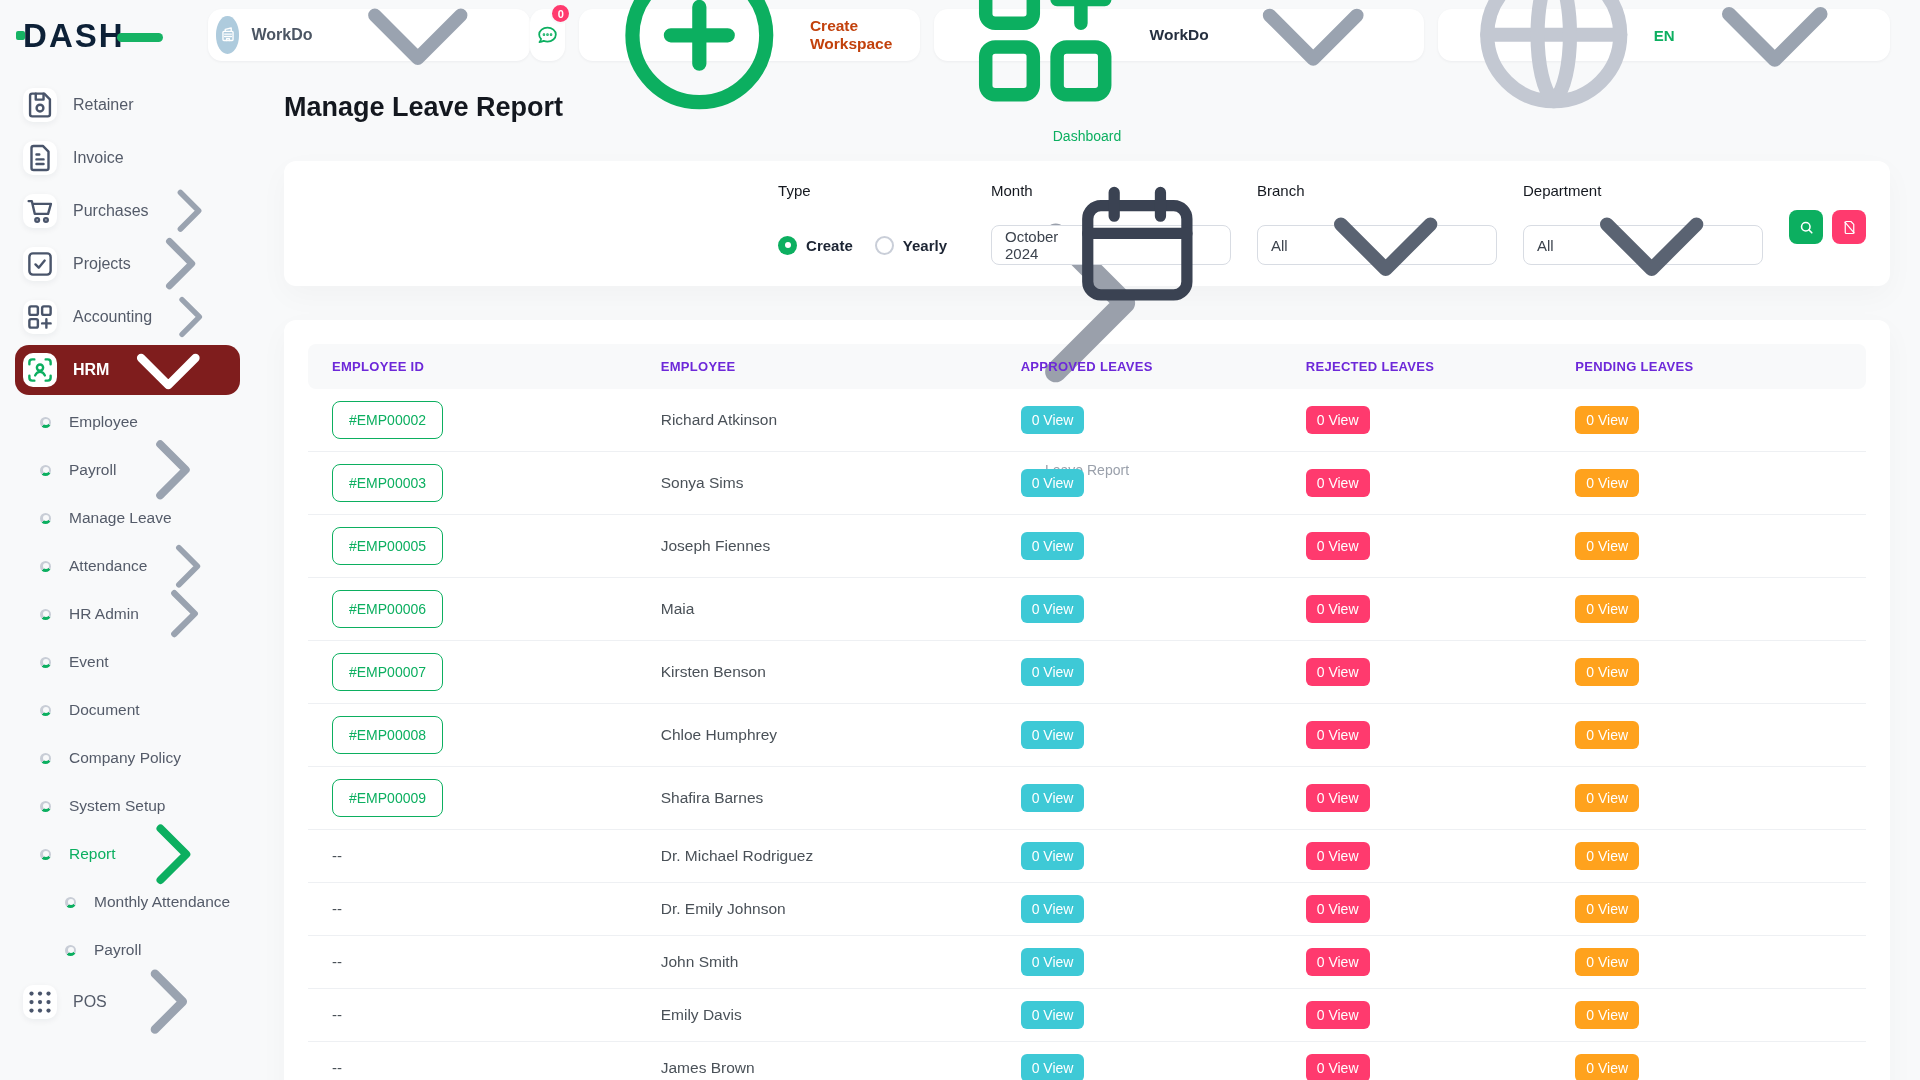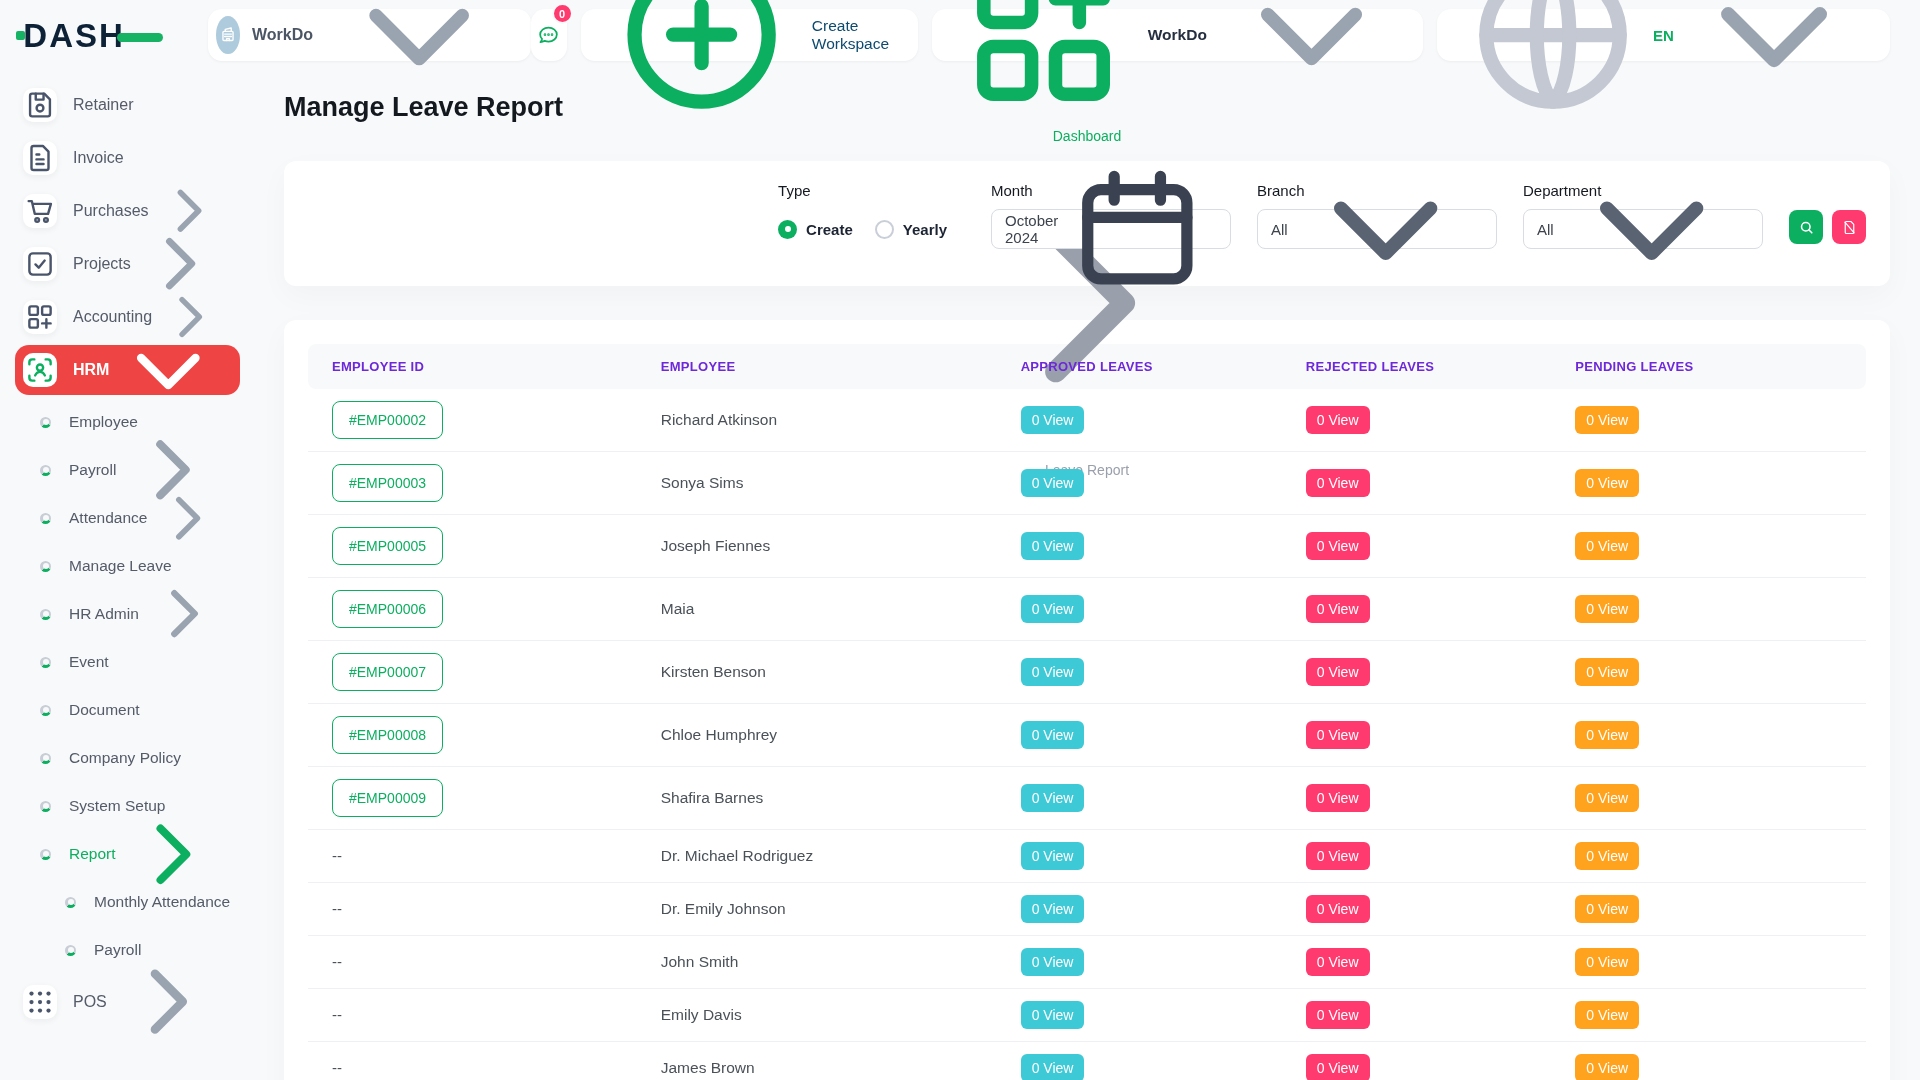--- a/index.html
+++ b/index.html
@@ -22,21 +22,21 @@
   .avatar svg { width:22px; height:22px; color:#ffffff; }
   .ws-label { font-size:16px; font-weight:600; color:#4b5563; }
   .chev-sm svg { width:15px; height:15px; color:#9aa3b0; display:block; }
 
   .top-right { margin-left:auto; margin-right:30px; display:flex; gap:14px; align-items:center; }
   .msg-pill { width:52px; justify-content:center; position:relative; }
   .msg-pill svg { width:25px; height:25px; color:#0caf60; }
   .msg-badge { position:absolute; top:-6px; right:-6px; min-width:21px; height:21px; border-radius:50%;
                background:#ff3a6e; color:#fff; font-size:11px; font-weight:700; display:flex;
                align-items:center; justify-content:center; border:2px solid #f8f9fa; }
-  .create-pill { padding:0 20px; gap:10px; font-size:15.5px; font-weight:400; color:#0c4a6e; }
+  .create-pill { padding:0 20px; gap:10px; font-size:15.5px; font-weight:700; color:#c2410c; }
   .create-pill .icn svg { width:22px; height:22px; color:#0caf60; display:block; }
   .menu-pill { padding:0 16px; gap:9px; font-size:15.5px; font-weight:600; color:#252f3f; }
   .menu-pill .icn svg { width:20px; height:20px; color:#0caf60; display:block; }
   .lang-pill { padding:0 16px; font-size:15px; font-weight:700; color:#0caf60; }
   .lang-pill .globe svg { width:23px; height:23px; color:#c3c8d2; display:block; }
 
   
   .sidebar { position:absolute; top:70px; left:0; bottom:0; width:255px; padding-top:7px; overflow:hidden; }
   .side-item { display:flex; align-items:center; cursor:pointer; }
   .side-item.level0 { height:50px; margin:3px 15px; padding:0 12px 0 8px; border-radius:14px; }
@@ -45,40 +45,40 @@
   .tile { width:34px; height:34px; border-radius:10px; background:#fff; display:flex; align-items:center;
           justify-content:center; box-shadow:0 2px 6px rgba(22,28,45,.06); color:#4a556b; flex:none; }
   .tile svg { width:19px; height:19px; display:block; }
   .side-label { margin-left:16px; font-size:16px; color:#545b69; font-weight:500; white-space:nowrap; }
   .level1 .side-label, .level2 .side-label { margin-left:18px; font-size:15.5px; }
   .chev { margin-left:auto; display:flex; }
   .chev svg { width:15px; height:15px; color:#9aa3b0; display:block; }
   .bullet { width:11px; height:11px; border-radius:50%; flex:none; position:relative;
             background:conic-gradient(from 120deg,#0caf60 0 100deg,#c8cdd6 100deg 360deg); }
   .bullet::after { content:''; position:absolute; inset:2.5px; border-radius:50%; background:#f8f9fa; }
-  .side-item.active { background:#ef4444; }
+  .side-item.active { background:#7f1d1d; }
   .side-item.active .tile { color:#0caf60; box-shadow:none; }
   .side-item.active .side-label { color:#fff; font-weight:700; }
   .side-item.active .chev svg { color:#fff; }
   .side-item.highlight .side-label { color:#0caf60; }
   .side-item.highlight .chev svg { color:#0caf60; }
 
   
   .main { position:absolute; left:284px; right:30px; top:70px; bottom:0; }
   .page-title { font-size:27px; font-weight:600; color:#14181f; margin-top:22px; line-height:30px; }
   .breadcrumb { display:flex; align-items:center; gap:9px; margin-top:6px; height:17px;flex-direction:column; }
   .bc-link { font-size:14px; color:#0caf60; cursor:pointer; }
   .bc-sep svg { width:12px; height:12px; color:#9aa0ab; display:block; }
   .bc-current { font-size:14px; color:#9aa0ab; }
 
   .card { background:#fff; border-radius:12px; box-shadow:0 10px 30px rgba(0,0,0,.03); }
   .filter-card { margin-top:16px; height:125px; display:flex; justify-content:flex-end; align-items:flex-start;
                  padding:21px 24px 0 24px; gap:26px; }
   .fgroup { display:flex; flex-direction:column; }
-  .flabel { font-size:15px; color:#14181f; margin-bottom:10px; }
+  .flabel { font-size:15px; color:#14181f; margin-bottom:26px; }
   .radio-row { display:flex; align-items:center; gap:22px; height:40px; margin-right:18px; }
   .radio-opt { display:flex; align-items:center; gap:9px; cursor:pointer; }
   .radio { width:19px; height:19px; border-radius:50%; border:2px solid #c9ced8; background:#fff; position:relative; flex:none; }
   .radio.checked { border:none; background:#0caf60; }
   .radio.checked::after { content:''; position:absolute; inset:6.5px; border-radius:50%; background:#fff; }
   .radio-label { font-size:15px; font-weight:700; color:#1c2433; }
   .control { width:240px; height:40px; border:1px solid #d8dce3; border-radius:8px; background:#fff;
              display:flex; align-items:center; padding:0 13px; font-size:15px; color:#3c434d; cursor:pointer; }
   .control .val { flex:1; }
   .control .icn { display:flex; }
@@ -288,30 +288,30 @@
           <span class="bullet"></span>
           <span class="side-label">Payroll</span>
           <span class="chev">
             <svg viewBox="0 0 24 24" fill="none" stroke="currentColor" stroke-width="1.7" stroke-linecap="round" stroke-linejoin="round" style="width: 100%; height: 100%;">
               <path d="m9.5 6.5 5.5 5.5-5.5 5.5"></path>
             </svg>
           </span>
         </div>
         <div class="side-item level1">
           <span class="bullet"></span>
+          <span class="side-label">Manage Leave</span>
+        </div>
+        <div class="side-item level1">
+          <span class="bullet"></span>
           <span class="side-label">Attendance</span>
           <span class="chev">
             <svg viewBox="0 0 24 24" fill="none" stroke="currentColor" stroke-width="1.7" stroke-linecap="round" stroke-linejoin="round" style="width: 100%; height: 100%;">
               <path d="m9.5 6.5 5.5 5.5-5.5 5.5"></path>
             </svg>
           </span>
-        </div>
-        <div class="side-item level1">
-          <span class="bullet"></span>
-          <span class="side-label">Manage Leave</span>
         </div>
         <div class="side-item level1">
           <span class="bullet"></span>
           <span class="side-label">HR Admin</span>
           <span class="chev">
             <svg viewBox="0 0 24 24" fill="none" stroke="currentColor" stroke-width="1.7" stroke-linecap="round" stroke-linejoin="round" style="width: 100%; height: 100%;">
               <path d="m9.5 6.5 5.5 5.5-5.5 5.5"></path>
             </svg>
           </span>
         </div>

